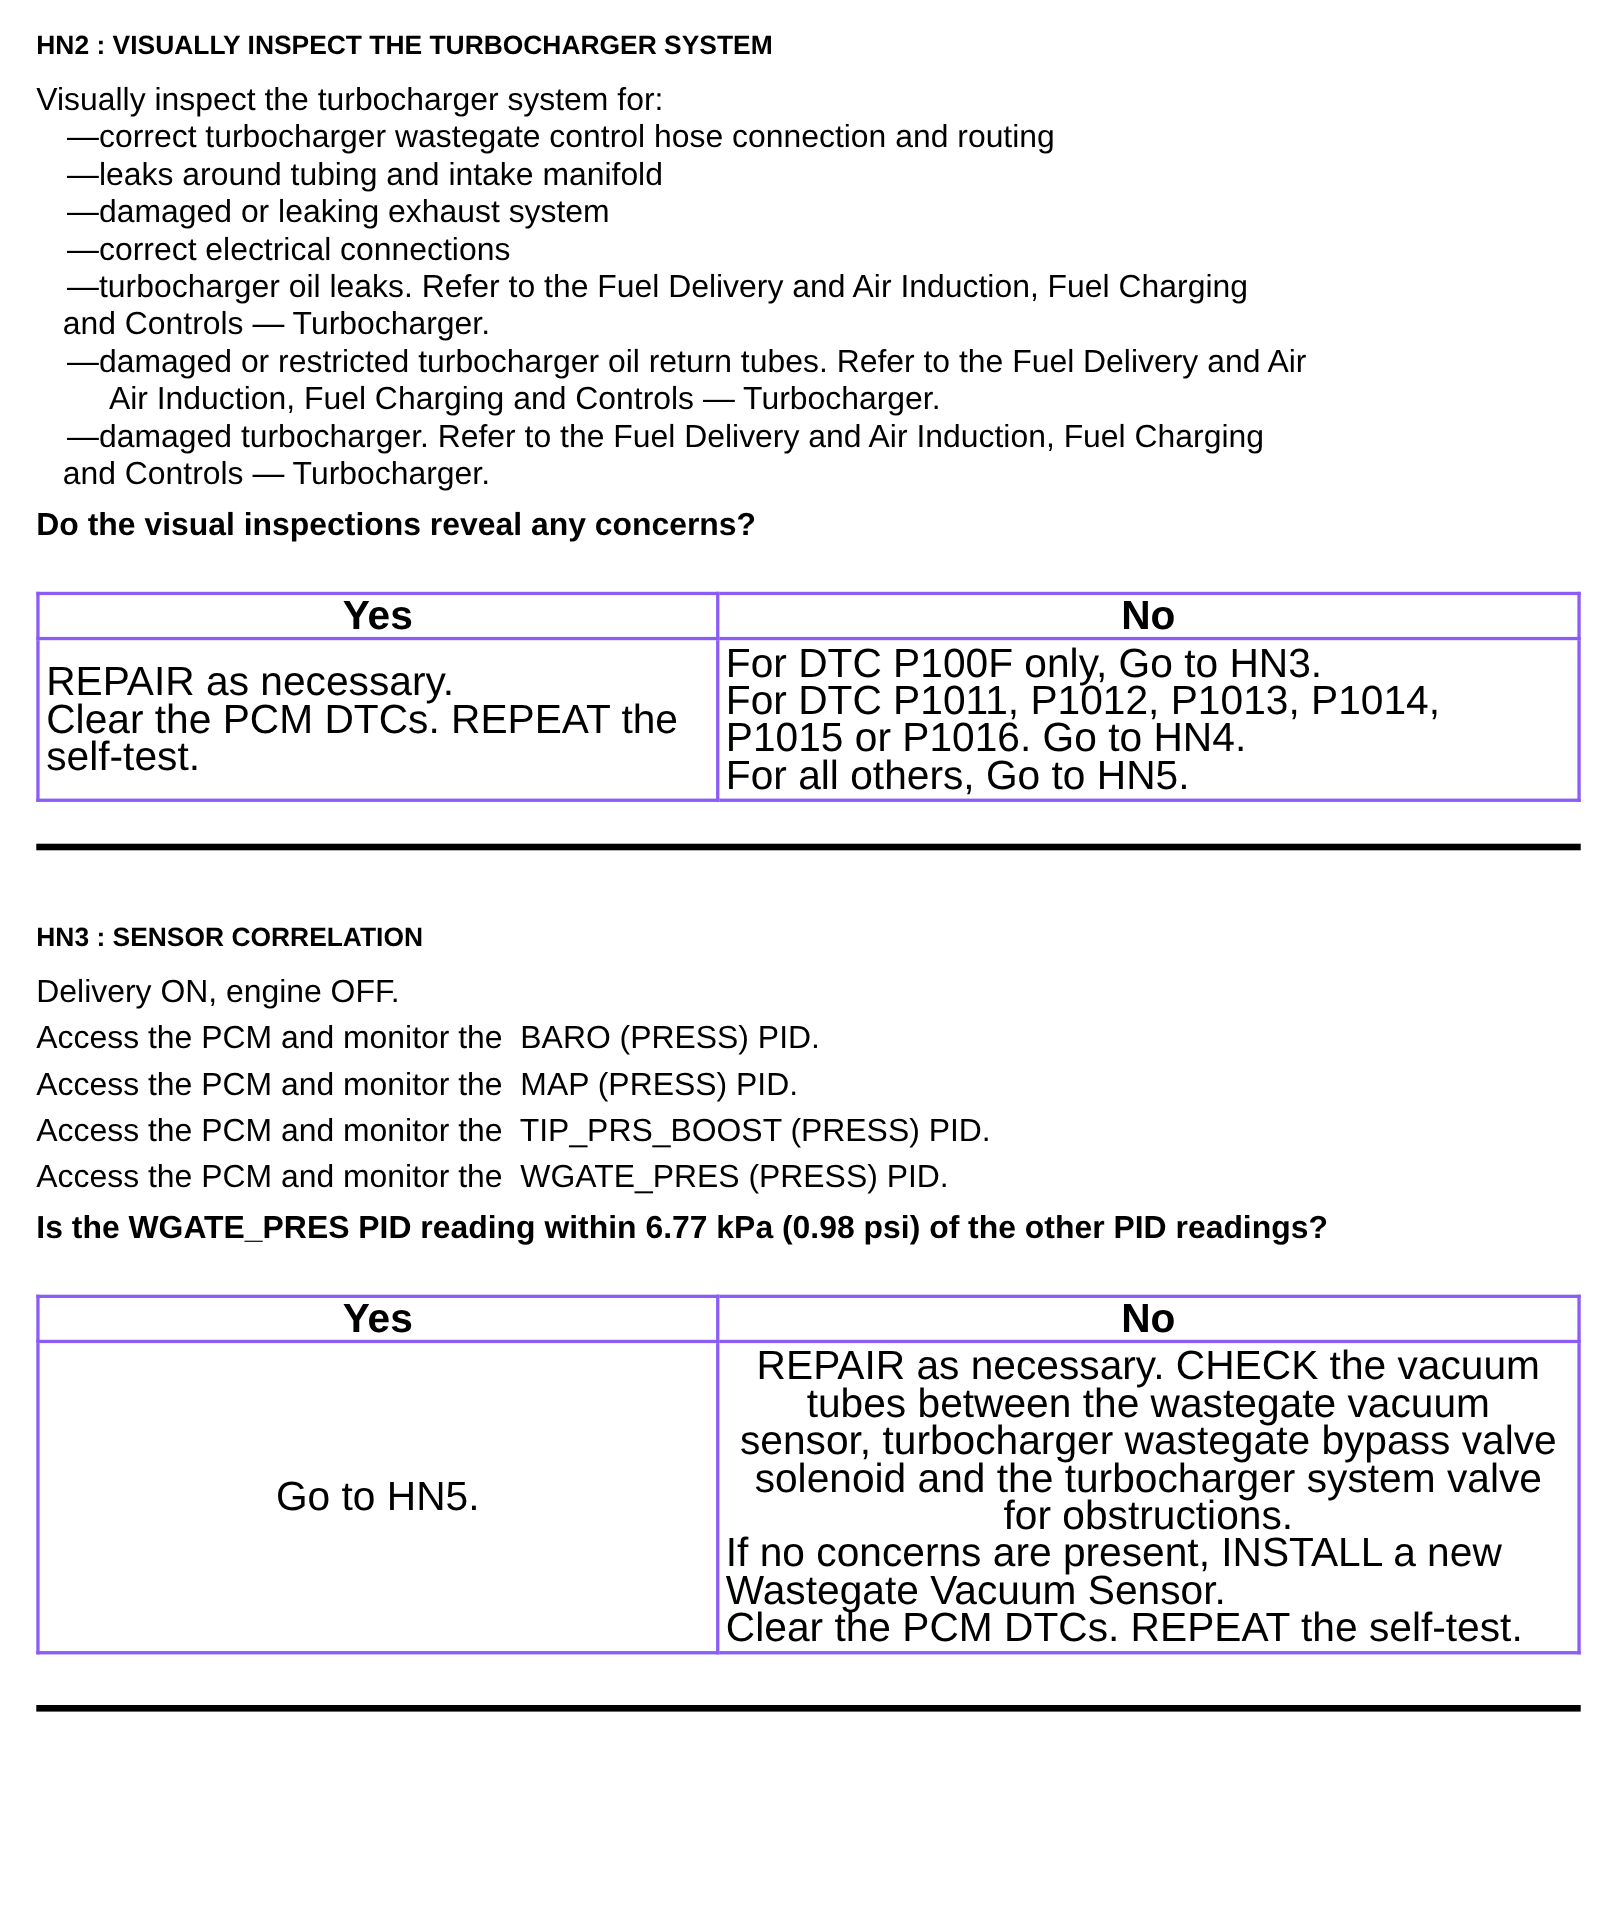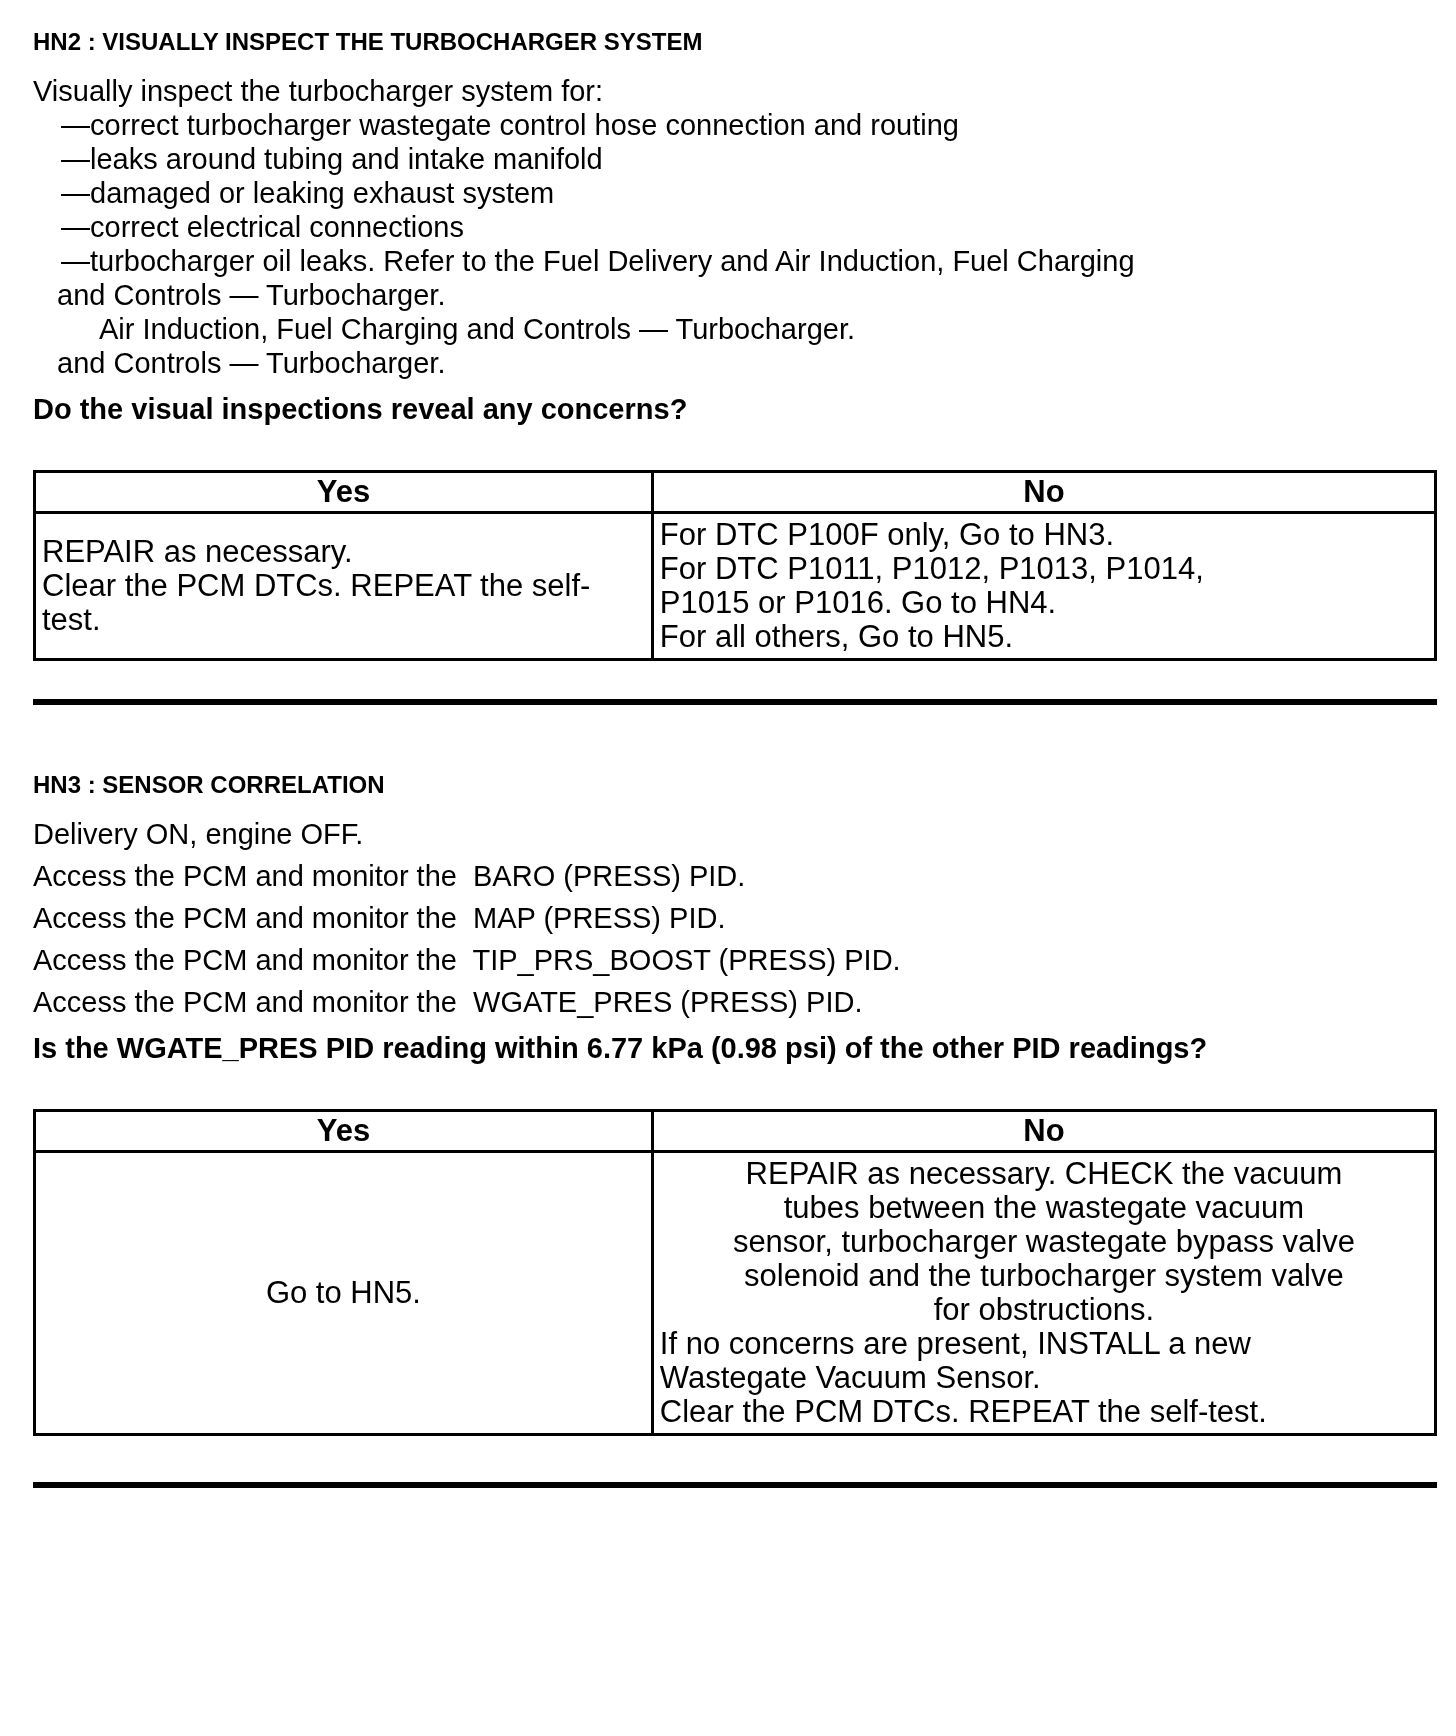--- a/index.html
+++ b/index.html
@@ -39,22 +39,22 @@
   }
   .q1 { margin-bottom: 44px; }
   .q2 { margin-bottom: 44px; }
   .decision-table {
     width: 100%;
     border-collapse: collapse;
     table-layout: fixed;
   }
   .decision-table th,
   .decision-table td {
-    border: 3px solid #000000;
-    font-size: 31px;
+    border: 3px solid #8b5cf6;
+    font-size: 37px;
     line-height: 34px;
   }
   .decision-table th {
     font-weight: bold;
     text-align: center;
     padding: 2px 4px;
   }
   .decision-table td {
     vertical-align: middle;
     padding: 4px 6px;
@@ -82,21 +82,23 @@
     <div class="section-heading">HN2 : VISUALLY INSPECT THE TURBOCHARGER SYSTEM</div>
 
     <div>
       <div class="line">Visually inspect the turbocharger system for:</div>
       <div class="line i-dash">—correct turbocharger wastegate control hose connection and routing</div>
       <div class="line i-dash">—leaks around tubing and intake manifold</div>
       <div class="line i-dash">—damaged or leaking exhaust system</div>
       <div class="line i-dash">—correct electrical connections</div>
       <div class="line i-dash">—turbocharger oil leaks. Refer to the Fuel Delivery and Air Induction, Fuel Charging</div>
       <div class="line i-cont">and Controls — Turbocharger.</div>
+      <div class="line i-dash">—damaged or restricted turbocharger oil return tubes. Refer to the Fuel Delivery and Air</div>
       <div class="line i-deep">Air Induction, Fuel Charging and Controls — Turbocharger.</div>
+      <div class="line i-dash">—damaged turbocharger. Refer to the Fuel Delivery and Air Induction, Fuel Charging</div>
       <div class="line i-cont">and Controls — Turbocharger.</div>
     </div>
 
     <div class="question q1">Do the visual inspections reveal any concerns?</div>
 
     <table class="decision-table">
       <colgroup>
           <col class="col-yes">
           <col class="col-no">
         </colgroup>

